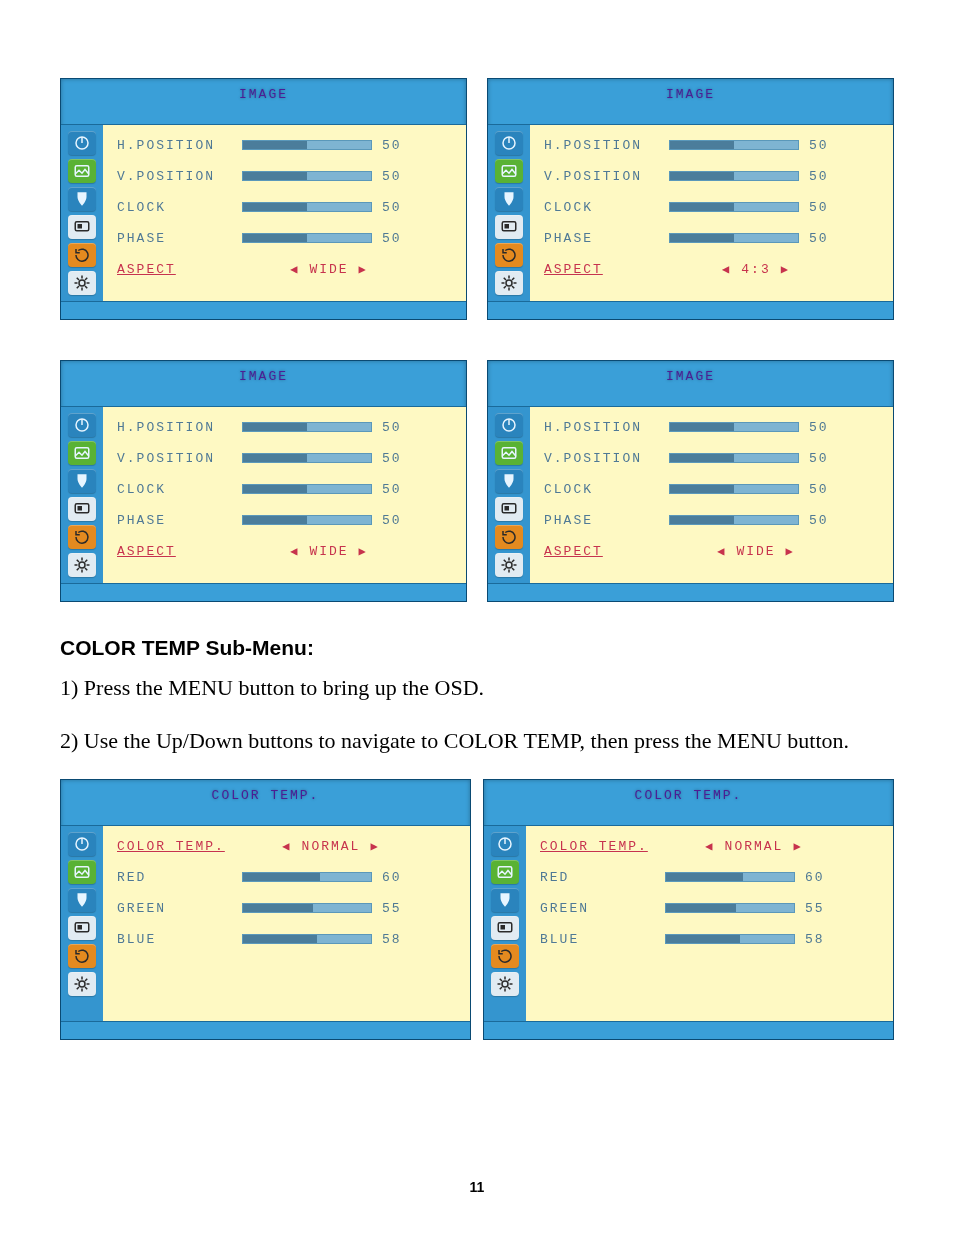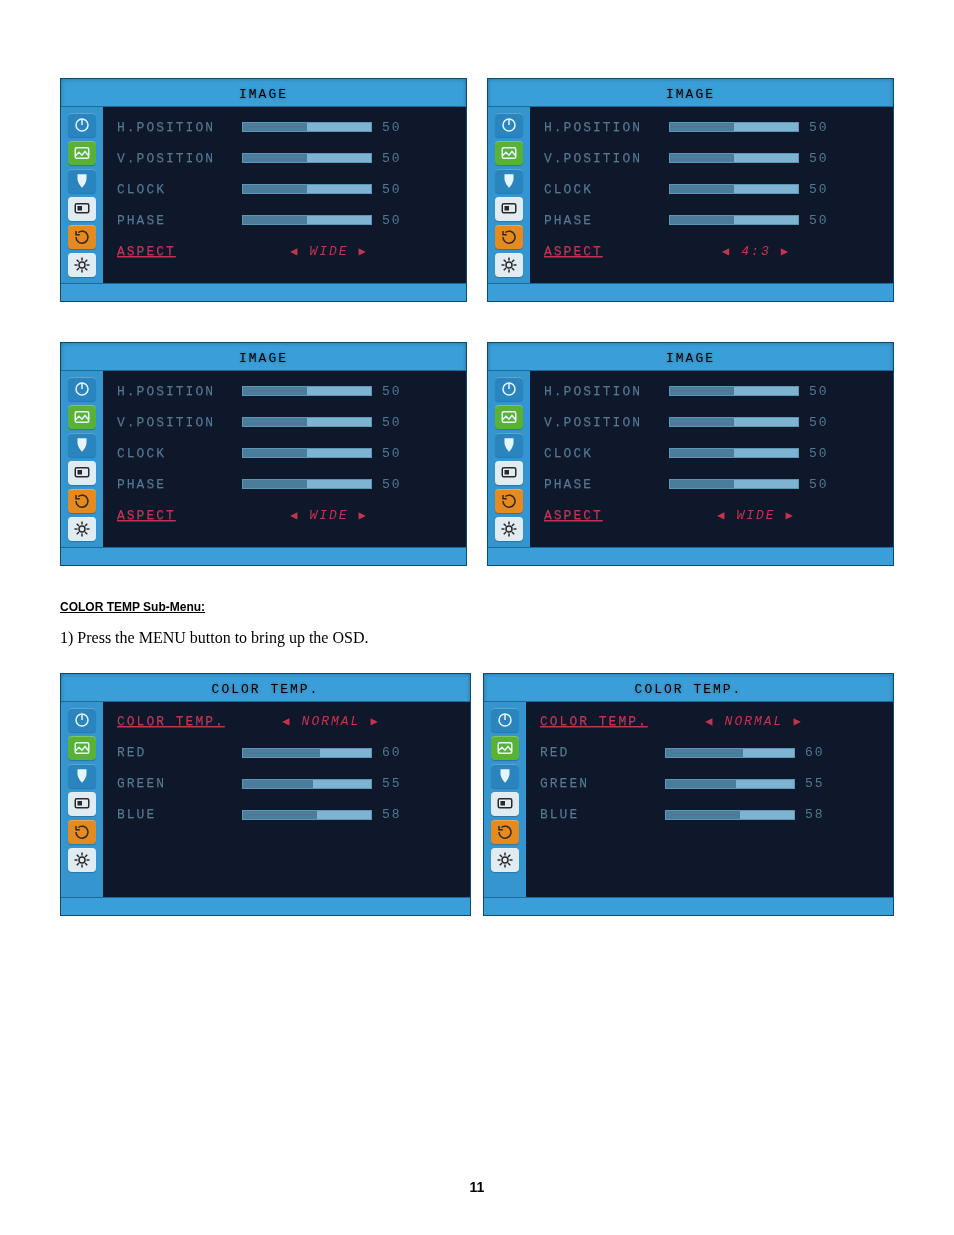--- a/index.html
+++ b/index.html
@@ -28,22 +28,22 @@
   .osd-panel {
     background: #3a9fd8;
     border: 1px solid #0a4a73;
     font-family: "Courier New", monospace;
     letter-spacing: 2px;
     font-size: 13px;
     box-shadow: inset 0 0 4px rgba(0,0,0,0.3);
   }
   .osd-titlebar {
     text-align: center;
-    color: #000000;
-    padding: 8px 0 4px 0;
+    color: #4c1d95;
+    padding: 8px 0 22px 0;
     border-bottom: 1px solid #1a6a9a;
     text-shadow: 0 0 3px rgba(0,0,0,0.35);
   }
   .osd-body {
     display: flex;
     min-height: 170px;
   }
   .osd-icons {
     width: 42px;
     background: #3495cf;
@@ -63,21 +63,21 @@
     color: #e7f5ff;
     box-shadow: inset 0 1px 0 rgba(255,255,255,0.25), 0 1px 1px rgba(0,0,0,0.2);
   }
   .ico svg { width: 18px; height: 18px; display: block; }
   .ico-green { background: #59b234; }
   .ico-blue  { background: #2a84bd; }
   .ico-orange{ background: #e48a1f; color:#2a2a2a; }
   .ico-white { background: #e1ebf2; color:#2a2a2a; }
   .osd-rows {
     flex: 1;
-    background: #0f172a;
+    background: #fef9c3;
     padding: 8px 14px 8px 14px;
     display: flex;
     flex-direction: column;
     gap: 7px;
   }
   .row {
     display: flex;
     align-items: center;
     gap: 10px;
     height: 24px;
@@ -115,38 +115,37 @@
     align-items: center;
     justify-content: center;
     gap: 10px;
     position: relative;
     left: -18px;
   }
   .sel-val {
     color: #4f7994;
     white-space: nowrap;
   }
-  .sel-val.active { color: #c7334d; font-style: italic; }
+  .sel-val.active { color: #c7334d; }
   .arrow { color: #c7334d; font-size: 12px; font-weight: bold; }
   .osd-footer {
     height: 18px;
     background: #3a9fd8;
     border-top: 1px solid #1a6a9a;
   }
 
   
   .heading {
     font-family: Helvetica, Arial, sans-serif;
     font-weight: bold;
-    font-size: 12px;
+    font-size: 21px;
     margin: 20px 0 14px 0;
-    text-decoration: underline;
   }
   .para {
-    font-size: 16px;
+    font-size: 22px;
     line-height: 1.3;
     margin-bottom: 24px;
   }
   .pagenum {
     position: absolute;
     bottom: 40px;
     left: 0; right: 0;
     text-align: center;
     font-family: Helvetica, Arial, sans-serif;
     font-weight: bold;
@@ -484,20 +483,21 @@
     </div>
   </div>
       </div>
     </div>
     <div class="osd-footer"></div>
   </div>
     </div>
 
   <div class="heading">COLOR TEMP Sub-Menu:</div>
   <div class="para">1) Press the MENU button to bring up the OSD.</div>
+  <div class="para">2) Use the Up/Down buttons to navigate to COLOR TEMP, then press the MENU button.</div>
 
   <div class="grid-1x2" id="color-grid">
   <div class="osd-panel">
     <div class="osd-titlebar">COLOR TEMP.</div>
     <div class="osd-body">
       <div class="osd-icons">
             <div class="ico ico-blue">
               <svg viewBox="0 0 24 24">
                 <circle cx="12" cy="12" r="8" fill="none" stroke="currentColor" stroke-width="2"></circle>
                 <line x1="12" y1="4" x2="12" y2="12" stroke="currentColor" stroke-width="2"></line>

